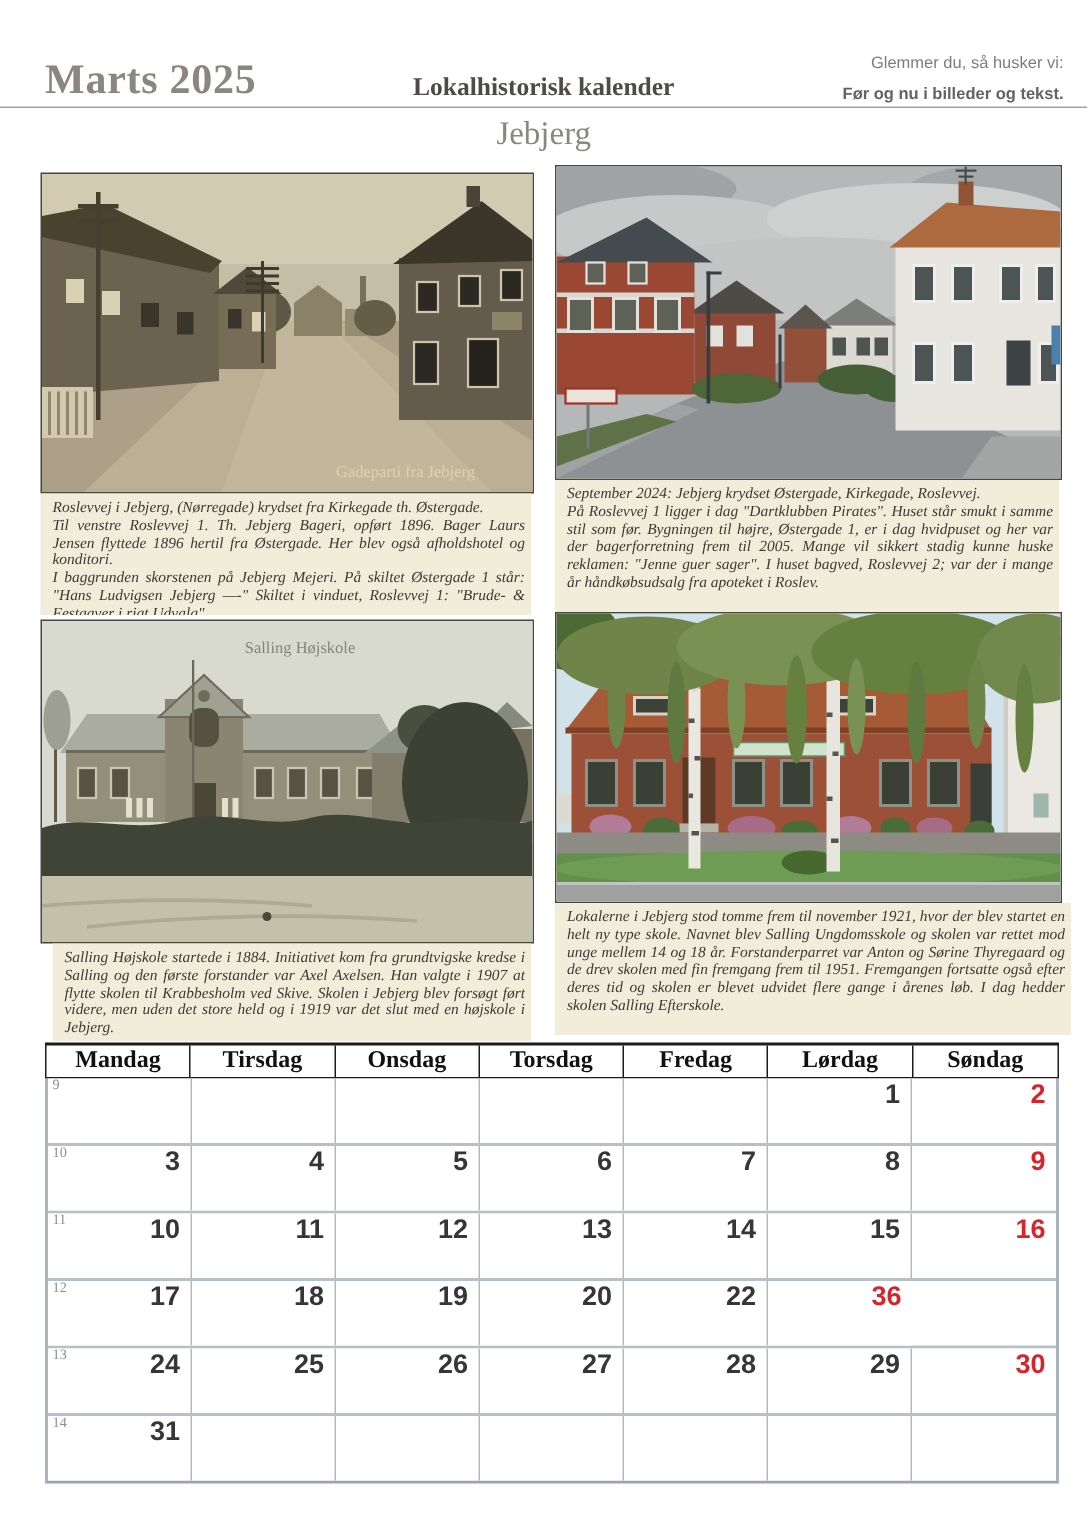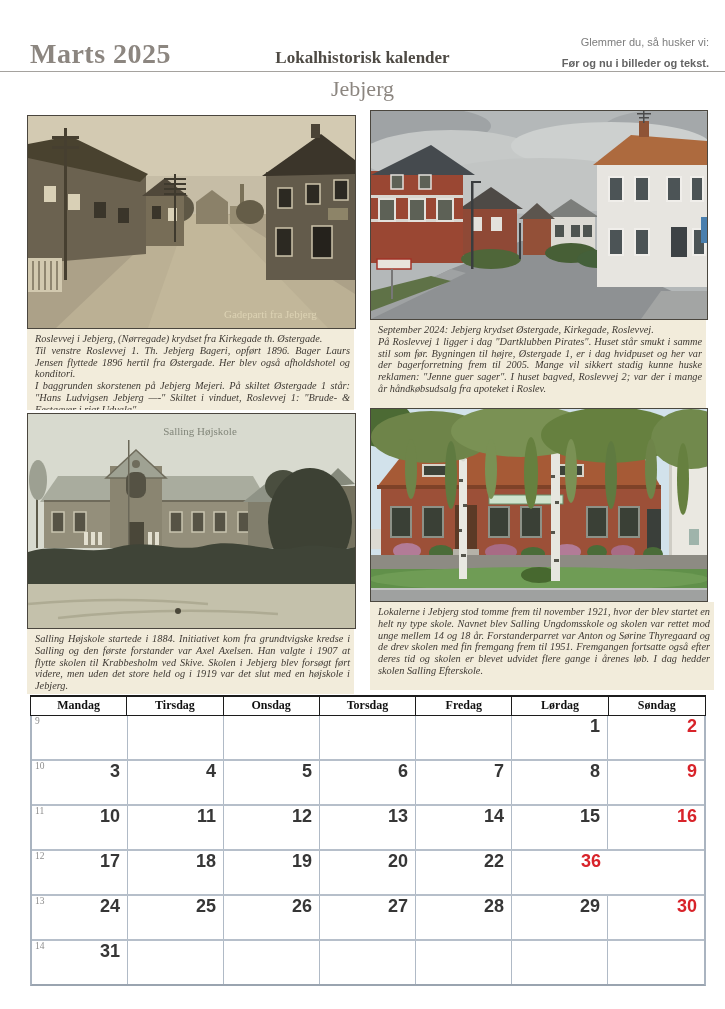--- a/index.html
+++ b/index.html
@@ -21,21 +21,21 @@
   .photo-block{position:absolute;}
   .photo-frame{display:block;border:1px solid #4a463e;}
   .caption{background:#f2ecdb;color:#3e3933;font-style:italic;
            font-size:10.3px;line-height:11.8px;padding:4px 4px 5px 8px;
            text-align:justify;white-space:pre-line;overflow:hidden;}
   
   .calendar{position:absolute;left:30px;top:695px;width:676px;}
   .cal-head{display:grid;grid-template-columns:repeat(7,1fr);
             border:1px solid #1c1c1c;border-top-width:2px;}
   .cal-head>div{border-right:1px solid #1c1c1c;text-align:center;
-                font-size:12px;font-weight:bold;color:#111;padding:1px 0 2px 0;}
+                font-size:16px;font-weight:bold;color:#111;padding:1px 0 2px 0;}
   .cal-head>div:last-child{border-right:none;}
   .cal-body{border-left:2px solid #aab4c0;border-right:2px solid #aab4c0;
             border-bottom:2px solid #9aa4b0;}
   .cal-week{display:grid;grid-template-columns:repeat(7,1fr);height:43px;
             border-bottom:2px solid #b6bfca;}
   .cal-week:last-child{border-bottom:none;}
   .cal-cell{position:relative;border-right:1px solid #b0bac6;background:#fff;}
   .cal-cell:last-child{border-right:none;}
   .week-num{position:absolute;top:0;left:3px;font-size:9.5px;color:#8e8e8e;}
   .day-num{position:absolute;top:0;right:7px;font-family:"Liberation Sans",sans-serif;
@@ -222,21 +222,21 @@
       <ellipse cx="282" cy="108" rx="42" ry="54" fill="#3d4134"></ellipse>
 
       <path d="M0,138 C30,128 60,142 90,133 C120,124 150,140 180,131 C210,124 240,140 270,133 C295,128 315,138 327,133 L327,172 L0,172 Z" fill="#3f4437"></path>
 
       <rect y="170" width="327" height="44" fill="#c4c1ab"></rect>
       <path d="M0,190 Q90,182 180,190" stroke="#aeab93" stroke-width="2.5" fill="none"></path>
       <path d="M30,204 Q140,192 250,200" stroke="#aeab93" stroke-width="2.5" fill="none"></path>
       <circle cx="150" cy="197" r="3" fill="#4a4739"></circle>
       <text x="172" y="21" text-anchor="middle" font-size="11" font-family="Liberation Serif, serif" fill="#82867a">Salling Højskole</text>
     </svg>
-    <div class="caption" style="height:56px;">Salling Højskole startede i 1884. Initiativet kom fra grundtvigske kredse i Salling og den første forstander var Axel Axelsen. Han valgte i 1907 at flytte skolen til Krabbesholm ved Skive. Skolen i Jebjerg blev forsøgt ført videre, men uden det store held og i 1919 var det slut med en højskole i Jebjerg.</div>
+    <div class="caption" style="height:56px;margin-left:8px;">Salling Højskole startede i 1884. Initiativet kom fra grundtvigske kredse i Salling og den første forstander var Axel Axelsen. Han valgte i 1907 at flytte skolen til Krabbesholm ved Skive. Skolen i Jebjerg blev forsøgt ført videre, men uden det store held og i 1919 var det slut med en højskole i Jebjerg.</div>
   </div>
 
   <div class="photo-block" style="left:370px;top:408px;width:344px;border-radius:8px;">
     <svg class="photo-frame" width="336" height="192" viewBox="0 0 336 192" preserveAspectRatio="none">
       <rect width="336" height="192" fill="#d2e2eb"></rect>
       <ellipse cx="160" cy="30" rx="120" ry="24" fill="#e8f1f5"></ellipse>
 
       <rect x="298" y="24" width="38" height="150" fill="#eae8e1"></rect>
       <polygon points="298,24 316,8 336,14 336,28 298,28" fill="#b06a40"></polygon>
       <rect x="298" y="24" width="3" height="150" fill="#cfcdc5"></rect>

